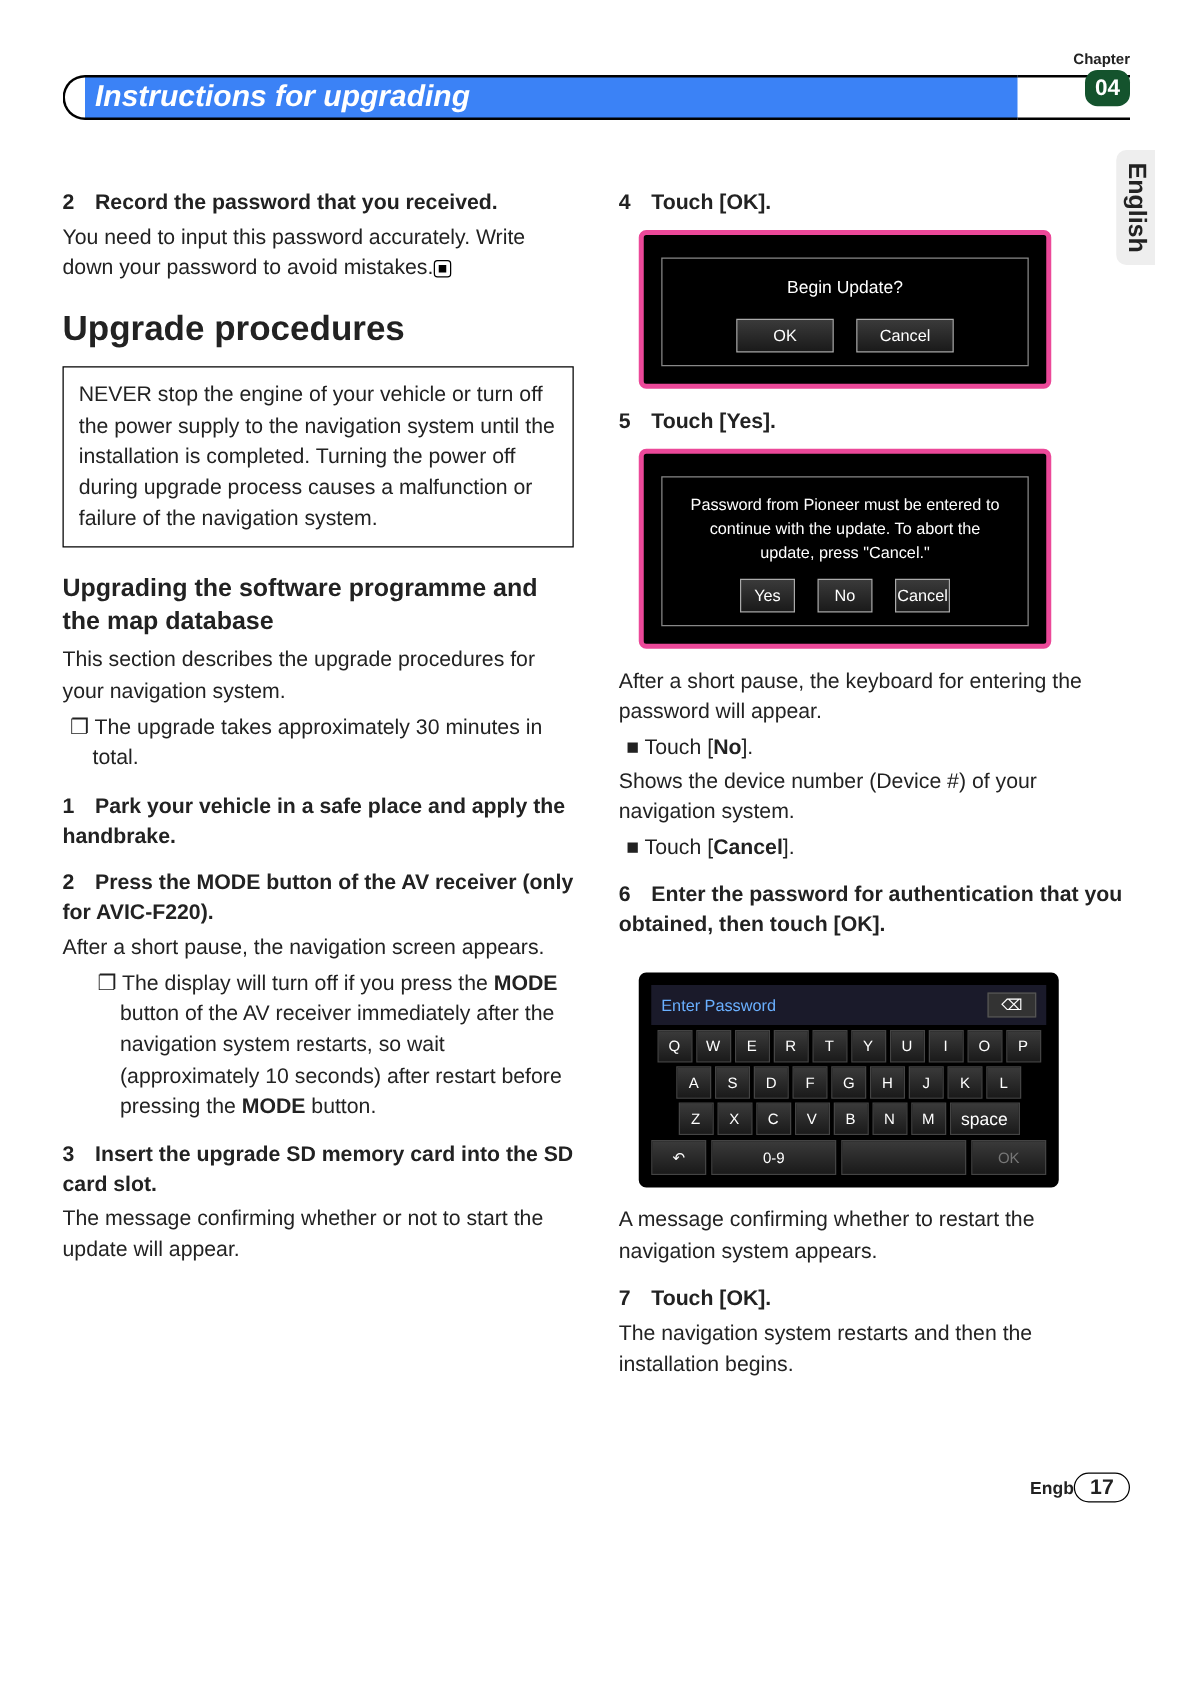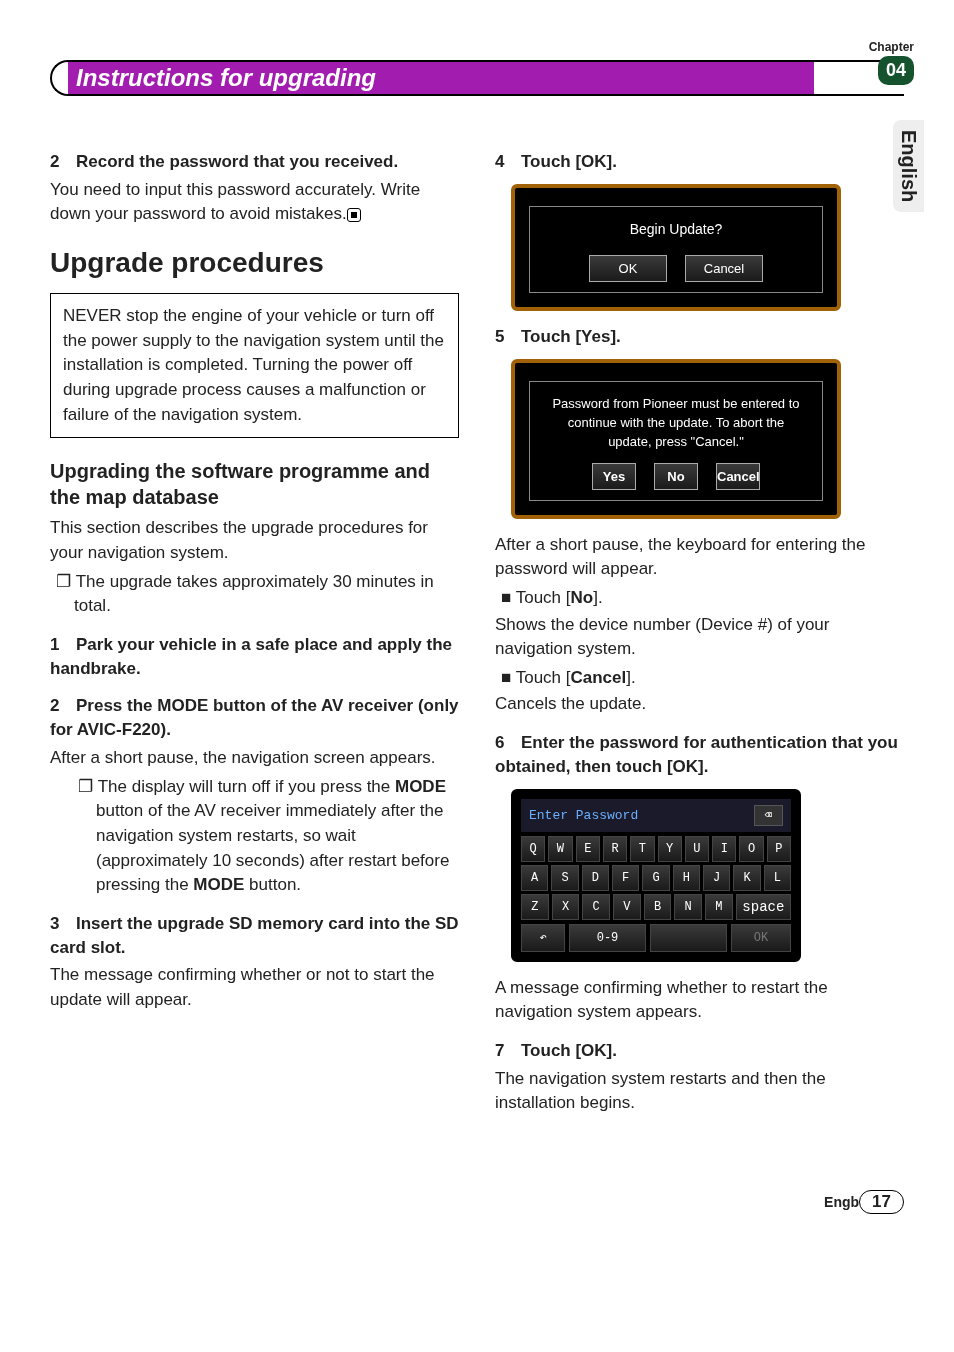--- a/index.html
+++ b/index.html
@@ -1,46 +1,46 @@
 <!DOCTYPE html>
 <html><head>
 <meta charset="utf-8">
 <style>
   * { box-sizing: border-box; margin: 0; padding: 0; }
   body { font-family: Arial, Helvetica, sans-serif; font-size: 17px; color: #222; width: 954px; background: #fff; }
   .page { position: relative; padding: 40px 50px 60px 50px; }
-  .chapter-tag { position:absolute; top:40px; right: 40px; font-size:12px; font-weight:bold; text-align:right; }
+  .chapter-tag { position:absolute; top:40px; right: 50px; font-size:12px; font-weight:bold; text-align:right; }
   .chapter-badge { display:inline-block; background:#14532d; color:#fff; border-radius:10px; padding:4px 8px; font-size:18px; font-weight:bold; margin-top:2px;}
   .title-bar { display:flex; align-items:center; margin: 20px 0 40px 0; }
   .title-bar .curve { border:2px solid #000; border-right:none; border-radius: 18px 0 0 18px; height:36px; width:18px;}
-  .title-bar .bar { flex:1; border-top:2px solid #000; border-bottom:2px solid #000; height:36px; background:#a21caf; color:#fff; font-size:24px; font-weight:bold; display:flex; align-items:center; padding-left:8px; font-style:italic;}
+  .title-bar .bar { flex:1; border-top:2px solid #000; border-bottom:2px solid #000; height:36px; background:#3b82f6; color:#fff; font-size:24px; font-weight:bold; display:flex; align-items:center; padding-left:8px; font-style:italic;}
   .title-bar .end { height:36px; width:90px; border-top:2px solid #000; border-bottom:2px solid #000; border-right:none;}
   .lang-tab { position:absolute; right:30px; top:120px; writing-mode: vertical-rl; font-weight:bold; font-size:20px; background:#eee; padding:10px 4px; border-radius:8px 0 0 8px;}
   .cols { display:flex; gap:36px; }
   .col { flex:1; min-width:0; }
   h1.sect { font-size:28px; font-weight:900; margin:20px 0 14px 0; }
   h2.sub { font-size:20px; font-weight:900; margin:14px 0 6px 0; line-height:1.3;}
   .step { margin:14px 0 4px 0; font-weight:900; font-size:17px; line-height:1.4;}
   .step .num { display:inline-block; width:26px;}
   p { line-height:1.45; margin:0 0 4px 0;}
   .note-box { border:1px solid #000; padding:10px 12px; margin:14px 0 20px 0; line-height:1.45;}
   .bullet { padding-left:24px; text-indent:-18px; margin:2px 0; line-height:1.45;}
   .bullet::before { content:"❐ "; }
   .square::before { content:"■ "; }
   .indented { padding-left:46px; text-indent:-18px; margin:2px 0; line-height:1.45;}
   .stop-icon { display:inline-block; width:14px; height:14px; border:1.5px solid #000; border-radius:3px; vertical-align:middle; position:relative;}
   .stop-icon::after{content:"";position:absolute;left:3px;top:3px;width:6px;height:6px;background:#000;}
-  .screenshot { border:4px solid #a16207; border-radius:6px; background:#000; color:#fff; margin:10px 0 14px 16px; width:330px; padding:18px 14px 14px 14px;}
+  .screenshot { border:4px solid #ec4899; border-radius:6px; background:#000; color:#fff; margin:10px 0 14px 16px; width:330px; padding:18px 14px 14px 14px;}
   .screenshot .msg-box { border:1px solid #888; padding:14px 10px 10px 10px; text-align:center;}
   .screenshot .msg { font-size:14px; margin-bottom:18px;}
   .screenshot .msg-line { font-size:13px; margin-bottom:4px;}
   .btn-row { display:flex; justify-content:center; gap:18px;}
   .btn { border:1px solid #aaa; background:linear-gradient(#3a3a3a,#1a1a1a); color:#fff; padding:5px 0; font-size:13px; width:78px; text-align:center;}
-  .btn.wide { width:44px;font-weight:bold;}
-  .kb-shot { border:4px solid #000; border-radius:6px; background:#000; color:#fff; margin:10px 0 14px 16px; width:290px; padding:6px;font-family:Liberation Mono, monospace;}
+  .btn.wide { width:44px;}
+  .kb-shot { border:4px solid #000; border-radius:6px; background:#000; color:#fff; margin:26px 0 14px 16px; width:336px; padding:6px;}
   .kb-header { display:flex; justify-content:space-between; align-items:center; background:#1a1a2a; padding:6px 8px; margin-bottom:4px;}
   .kb-title { color:#6ab0ff; font-size:13px;}
   .kb-back { background:#333; border:1px solid #555; padding:2px 10px; font-size:12px;}
   .kb-row { display:flex; gap:3px; justify-content:center; margin:3px 0;}
   .key { border:1px solid #444; background:linear-gradient(#3a3a3a,#1a1a1a); width:28px; height:26px; font-size:12px; display:flex; align-items:center; justify-content:center;}
   .key.wide { width:56px; font-size:14px;}
   .kb-bottom { display:flex; gap:4px; margin-top:4px; justify-content:space-between;}
   .kb-bottom .key { flex:1; height:28px;}
   .footer { display:flex; justify-content:flex-end; align-items:center; margin-top:70px;}
   .page-badge { border:1.5px solid #000; border-radius:12px; padding:1px 12px; font-weight:bold;}
@@ -129,21 +129,20 @@
       </div>
 
       <p>After a short pause, the keyboard for entering the password will appear.</p>
       <p class="bullet square">
         <span>Touch [</span><b>No</b><span>].</span>
       </p>
       <p>Shows the device number (Device #) of your navigation system.</p>
       <p class="bullet square">
         <span>Touch [</span><b>Cancel</b><span>].</span>
       </p>
-      <p>Cancels the update.</p>
 
       <div class="step">
         <span class="num">6</span><span>Enter the password for authentication that you obtained, then touch [OK].</span>
       </div>
 
       <div class="kb-shot">
         <div class="kb-header">
           <span class="kb-title">Enter Password</span>
           <span class="kb-back">⌫</span>
         </div>

